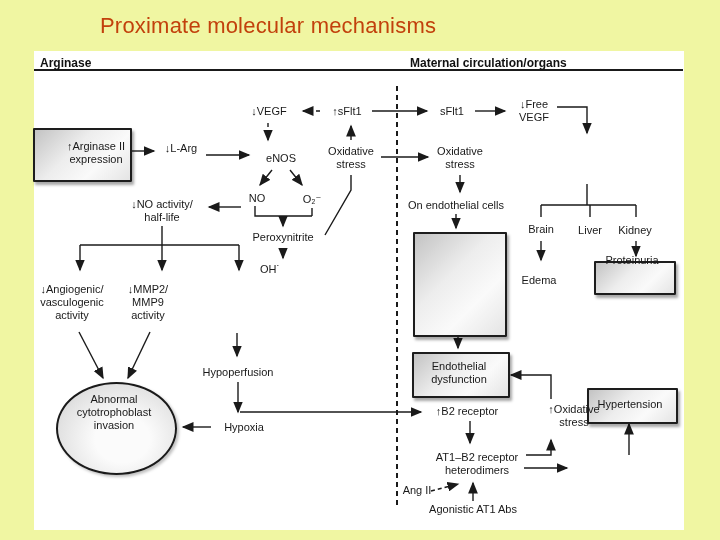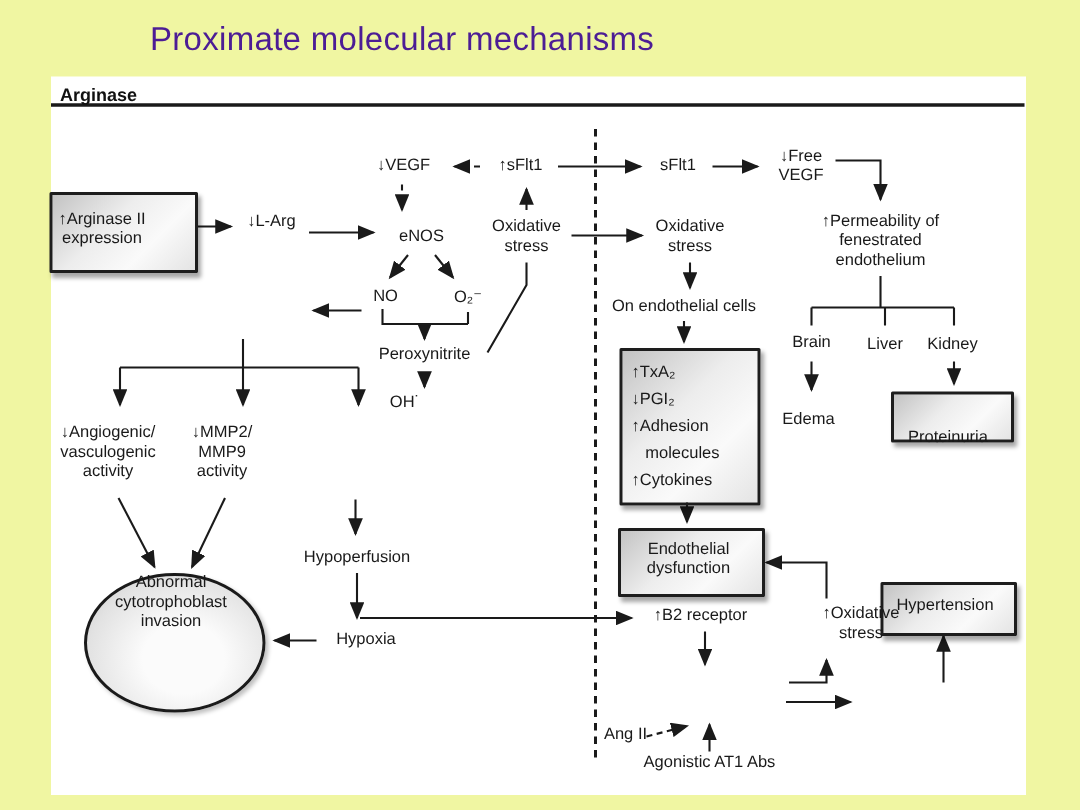--- a/index.html
+++ b/index.html
@@ -1,19 +1,19 @@
 <!DOCTYPE html>
 <html><head>
 <meta charset="utf-8">
 <style>
   html,body{margin:0;padding:0;}
   body{width:720px;height:540px;position:relative;overflow:hidden;
        font-family:"Liberation Sans","DejaVu Sans",sans-serif;background:#f0f6a2;}
   #slide{position:absolute;inset:0;}
-  #title{position:absolute;left:100px;top:13px;font-size:22px;color:#4c1d95;letter-spacing:.2px;}
+  #title{position:absolute;left:100px;top:13px;font-size:22px;color:#c2410c;letter-spacing:.2px;}
   #panel{position:absolute;left:34px;top:51px;width:650px;height:479px;background:#ffffff;}
   .hdr{position:absolute;font-size:12px;font-weight:bold;color:#111;white-space:pre;z-index:3;}
   svg.wires{position:absolute;left:0;top:0;z-index:1;}
   .lbl{position:absolute;font-size:11px;line-height:13px;color:#191919;white-space:pre;
        text-align:center;transform:translate(-50%,-50%);z-index:3;}
   .lbl.left{transform:none;text-align:left;}
   .gbox{position:absolute;border:2px solid #1d1d1d;border-radius:1px;z-index:2;
         background:linear-gradient(135deg,#c3c3c3 0%,#ededed 40%,#fafafa 68%,#e4e4e4 100%);
         box-shadow:2px 3px 3px rgba(0,0,0,.35);}
   .oval{position:absolute;border:2px solid #1a1a1a;border-radius:50%;z-index:2;
@@ -79,71 +79,68 @@
       <path d="M526 455 L551 455 L551 440" marker-end="url(#ah)"></path>
       <path d="M551 399 L551 375 L511 375" marker-end="url(#ah)"></path>
       <path d="M524 468 L567 468" marker-end="url(#ah)"></path>
       <path d="M629 455 L629 424" marker-end="url(#ah)"></path>
       <path d="M431 491 L458 484" stroke-dasharray="4,3" marker-end="url(#ah)"></path>
       <path d="M473 501 L473 483" marker-end="url(#ah)"></path>
     </g>
   </svg>
 
   <div class="hdr" style="left:40px;top:56px">Arginase</div>
+  <div class="hdr" style="left:410px;top:56px">Maternal circulation/organs</div>
 
   <div class="gbox" style="left:33px;top:128px;width:95px;height:50px"></div>
   <div class="gbox" style="left:413px;top:232px;width:90px;height:101px"></div>
   <div class="gbox" style="left:412px;top:352px;width:94px;height:42px"></div>
   <div class="gbox" style="left:594px;top:261px;width:78px;height:30px"></div>
   <div class="gbox" style="left:587px;top:388px;width:87px;height:32px"></div>
   <div class="oval" style="left:56px;top:382px;width:117px;height:89px"></div>
 
   <div class="lbl" style="left:269px;top:111px">↓VEGF</div>
   <div class="lbl" style="left:347px;top:111px">↑sFlt1</div>
   <div class="lbl" style="left:452px;top:111px">sFlt1</div>
   <div class="lbl" style="left:534px;top:111px">↓Free
 VEGF</div>
-  <div class="lbl" style="left:587px;top:161px">↑Permeability of
-fenestrated
-endothelium</div>
-  <div class="lbl" style="left:68px;top:153px">↑Arginase II
+  <div class="lbl" style="left:96px;top:153px">↑Arginase II
 expression</div>
   <div class="lbl" style="left:181px;top:148px">↓L-Arg</div>
   <div class="lbl" style="left:281px;top:158px">eNOS</div>
   <div class="lbl" style="left:351px;top:158px">Oxidative
 stress</div>
   <div class="lbl" style="left:460px;top:158px">Oxidative
 stress</div>
+  <div class="lbl" style="left:162px;top:211px">↓NO activity/
+half-life</div>
   <div class="lbl" style="left:257px;top:198px">NO</div>
   <div class="lbl" style="left:312px;top:199px">O₂⁻</div>
   <div class="lbl" style="left:283px;top:237px">Peroxynitrite</div>
   <div class="lbl" style="left:270px;top:269px">OH˙</div>
   <div class="lbl" style="left:456px;top:205px">On endothelial cells</div>
-  <div class="lbl left" style="left:421px;top:239px;line-height:18px">↑TxA₂
-↓PGI₂
-↑Adhesion
-   molecules
-↑Cytokines</div>
   <div class="lbl" style="left:541px;top:229px">Brain</div>
   <div class="lbl" style="left:590px;top:230px">Liver</div>
   <div class="lbl" style="left:635px;top:230px">Kidney</div>
   <div class="lbl" style="left:539px;top:280px">Edema</div>
-  <div class="lbl" style="left:632px;top:292px">Proteinuria</div>
+  <div class="lbl" style="left:632px;top:260px">Proteinuria</div>
   <div class="lbl" style="left:72px;top:302px">↓Angiogenic/
 vasculogenic
 activity</div>
   <div class="lbl" style="left:148px;top:302px">↓MMP2/
 MMP9
 activity</div>
   <div class="lbl" style="left:238px;top:372px">Hypoperfusion</div>
   <div class="lbl" style="left:244px;top:427px">Hypoxia</div>
-  <div class="lbl" style="left:114px;top:402px">Abnormal
+  <div class="lbl" style="left:114px;top:412px">Abnormal
 cytotrophoblast
 invasion</div>
   <div class="lbl" style="left:459px;top:373px">Endothelial
 dysfunction</div>
   <div class="lbl" style="left:467px;top:411px">↑B2 receptor</div>
   <div class="lbl" style="left:574px;top:416px">↑Oxidative
 stress</div>
   <div class="lbl" style="left:630px;top:404px">Hypertension</div>
+  <div class="lbl" style="left:477px;top:464px">AT1–B2 receptor
+heterodimers</div>
   <div class="lbl" style="left:417px;top:490px">Ang II</div>
   <div class="lbl" style="left:473px;top:509px">Agonistic AT1 Abs</div>
 </div>
 
 </body></html>

